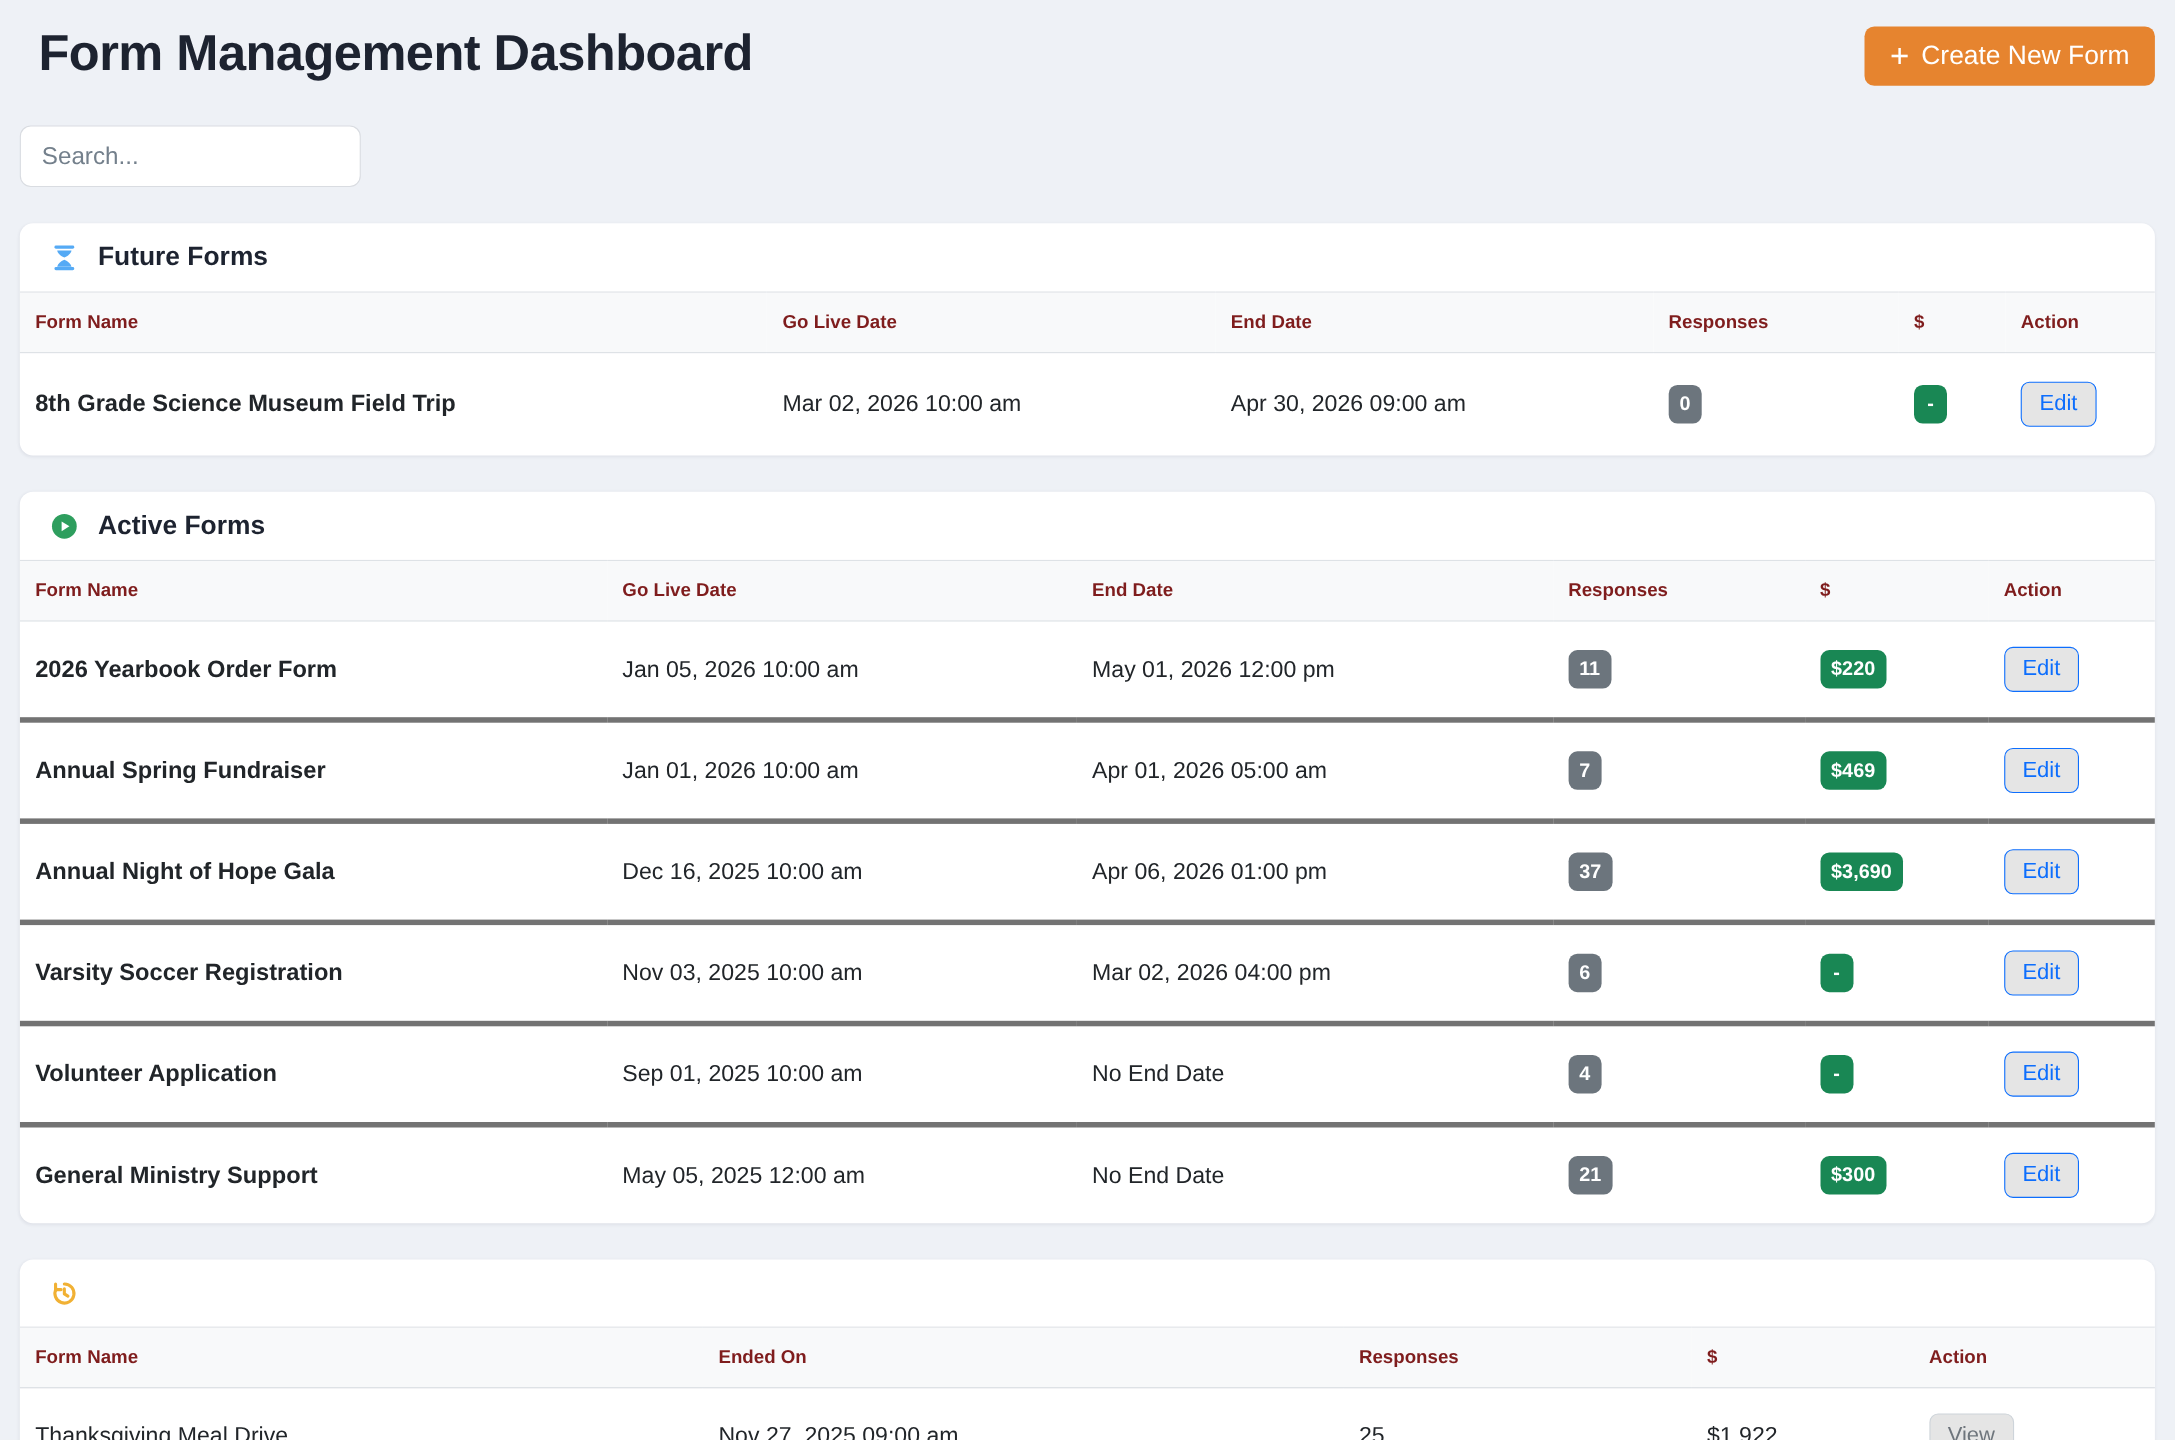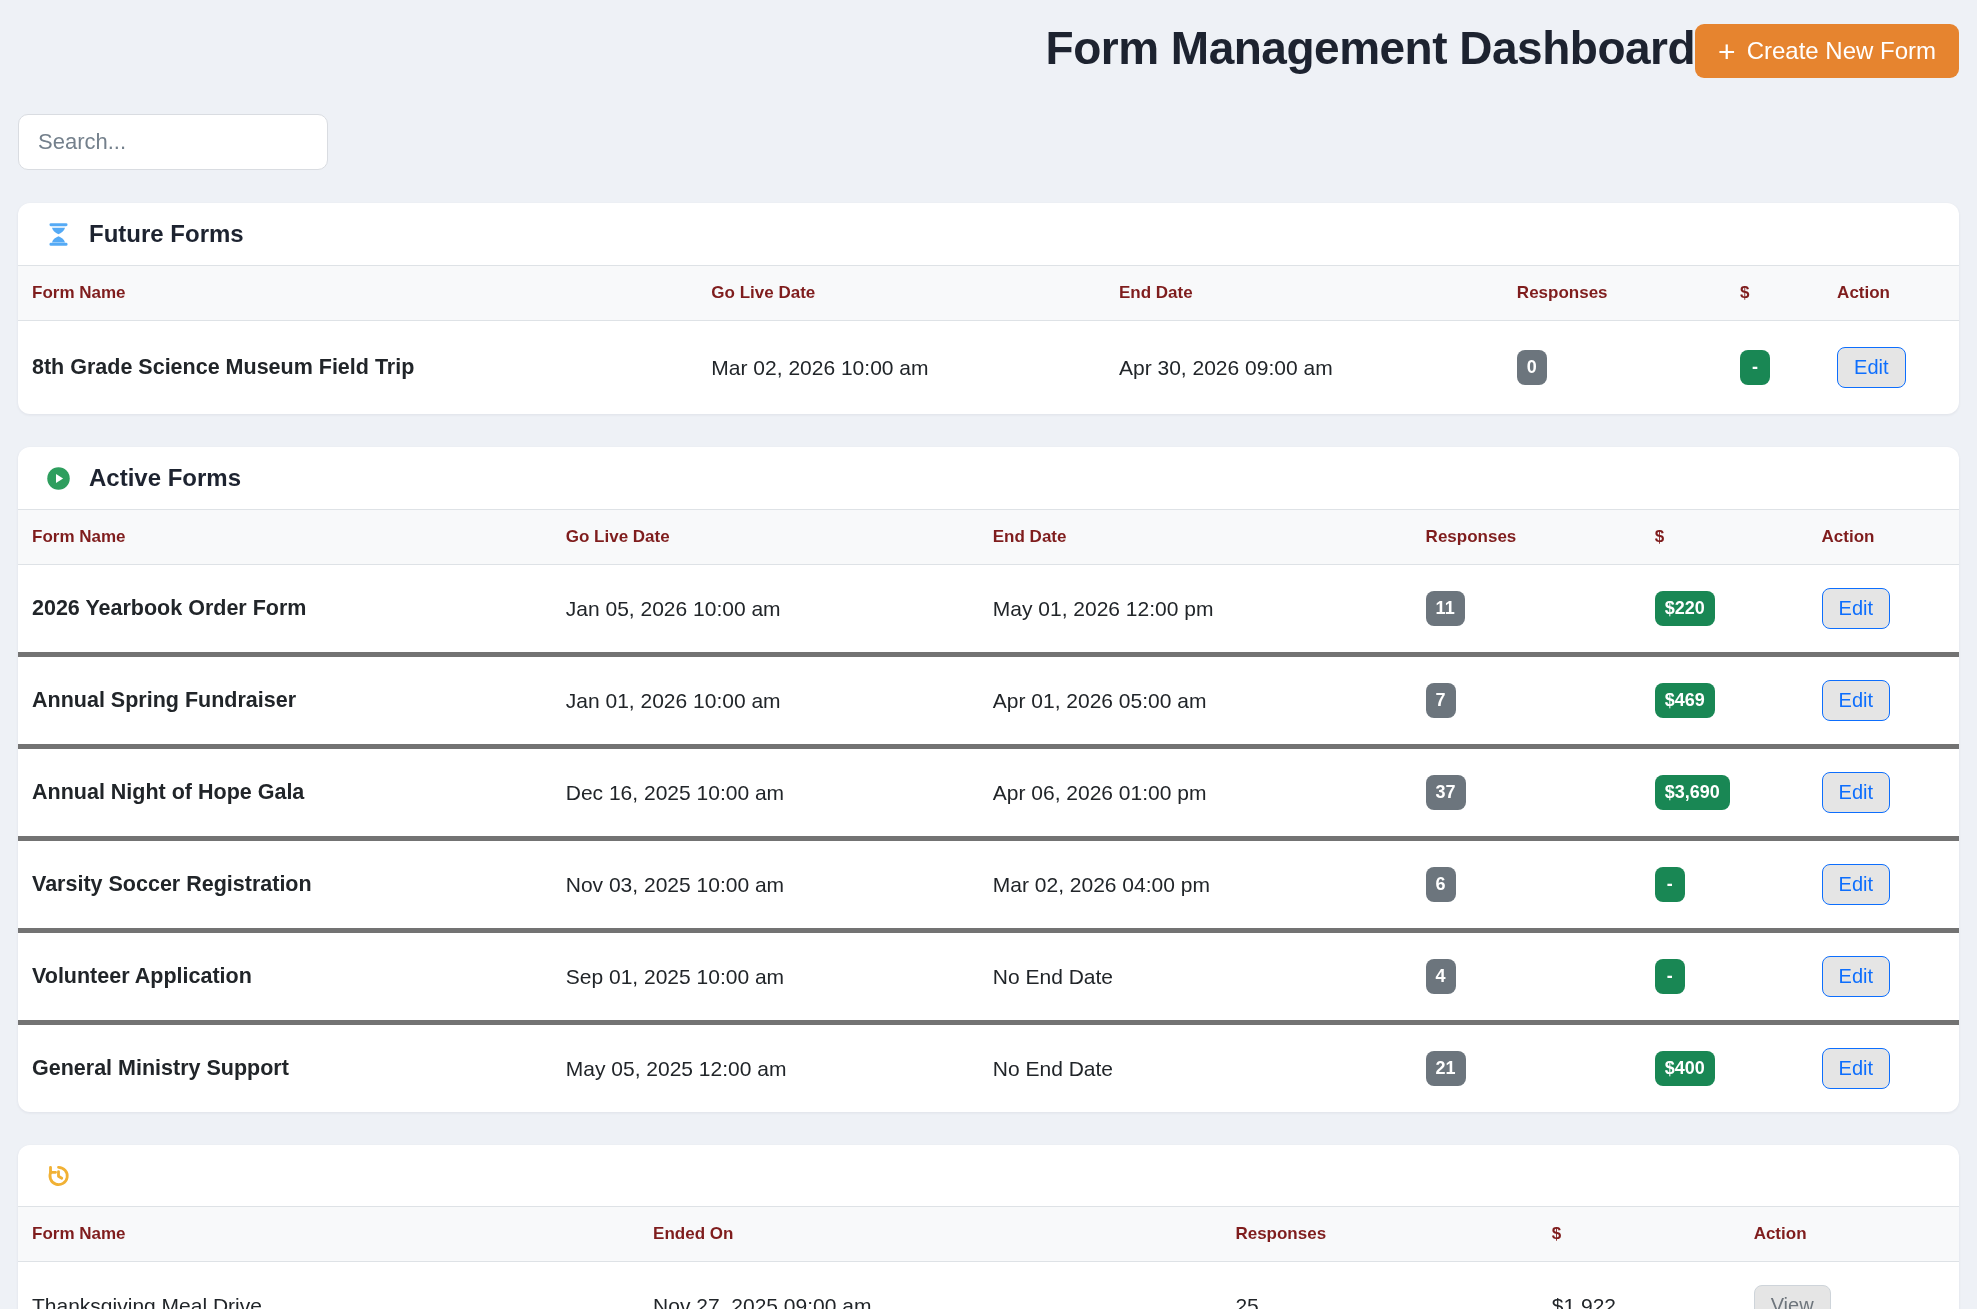--- a/index.html
+++ b/index.html
@@ -6,21 +6,21 @@
   html, body { width: 1977px; height: 1309px; }
   body {
     background: #eef1f6;
     font-family: "Liberation Sans", sans-serif;
     color: #212529;
     overflow: hidden;
     padding: 20px 18px 0 18px;
   }
 
   
-  .topbar { display: flex; justify-content: flex-end; align-items: flex-start; }
+  .topbar { display: flex; justify-content: space-between; align-items: flex-start; margin-left: 17px; }
   .page-title { font-size: 46px; font-weight: 700; letter-spacing: -0.5px; color: #1d2330; line-height: 1.25; }
   .create-btn {
     display: inline-flex; align-items: center; gap: 11px;
     background: #e6842f; color: #fff; border: none; border-radius: 9px;
     font-family: inherit; font-size: 24px; padding: 13px 23px; cursor: pointer; margin-top: 4px;
   }
   .create-btn .plus { font-size: 30px; line-height: 0.9; font-weight: 400; }
 
   
   .search-row { margin-top: 36px; }
@@ -209,21 +209,21 @@
         <td>No End Date</td>
         <td><span class="badge gray">4</span></td>
         <td><span class="badge green">-</span></td>
         <td><button class="btn-edit">Edit</button></td>
       </tr>
       <tr>
         <td class="name">General Ministry Support</td>
         <td>May 05, 2025 12:00 am</td>
         <td>No End Date</td>
         <td><span class="badge gray">21</span></td>
-        <td><span class="badge green">$400</span></td>
+        <td><span class="badge green">$300</span></td>
         <td><button class="btn-edit">Edit</button></td>
       </tr>
     </tbody>
   </table>
 </section>
 
 <section class="card">
   <div class="card-title">
     <span class="icon">
       <svg viewBox="0 0 24 24" fill="none" stroke="#f1b134" stroke-width="2.5" stroke-linecap="round" stroke-linejoin="round">

